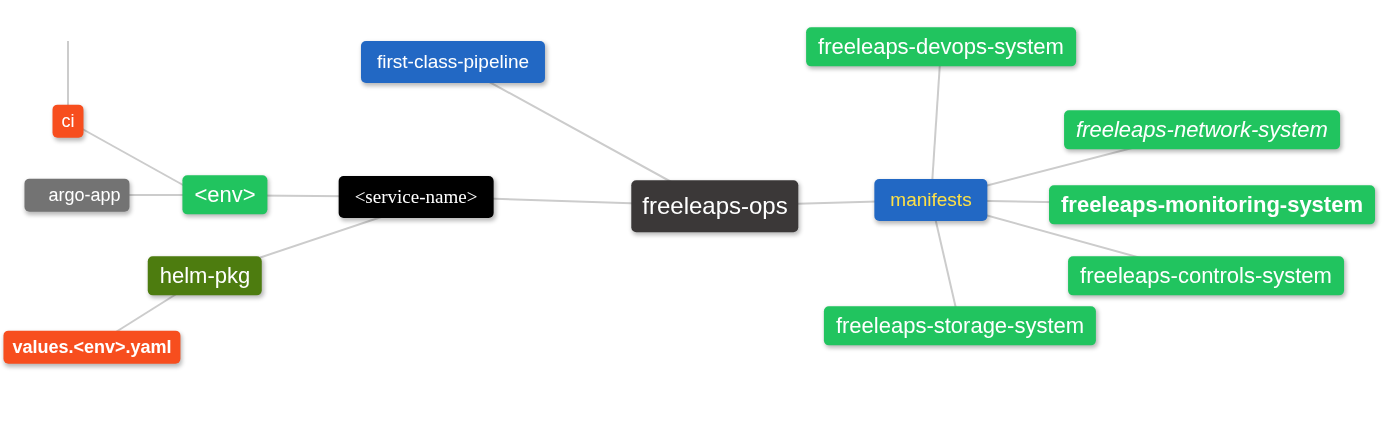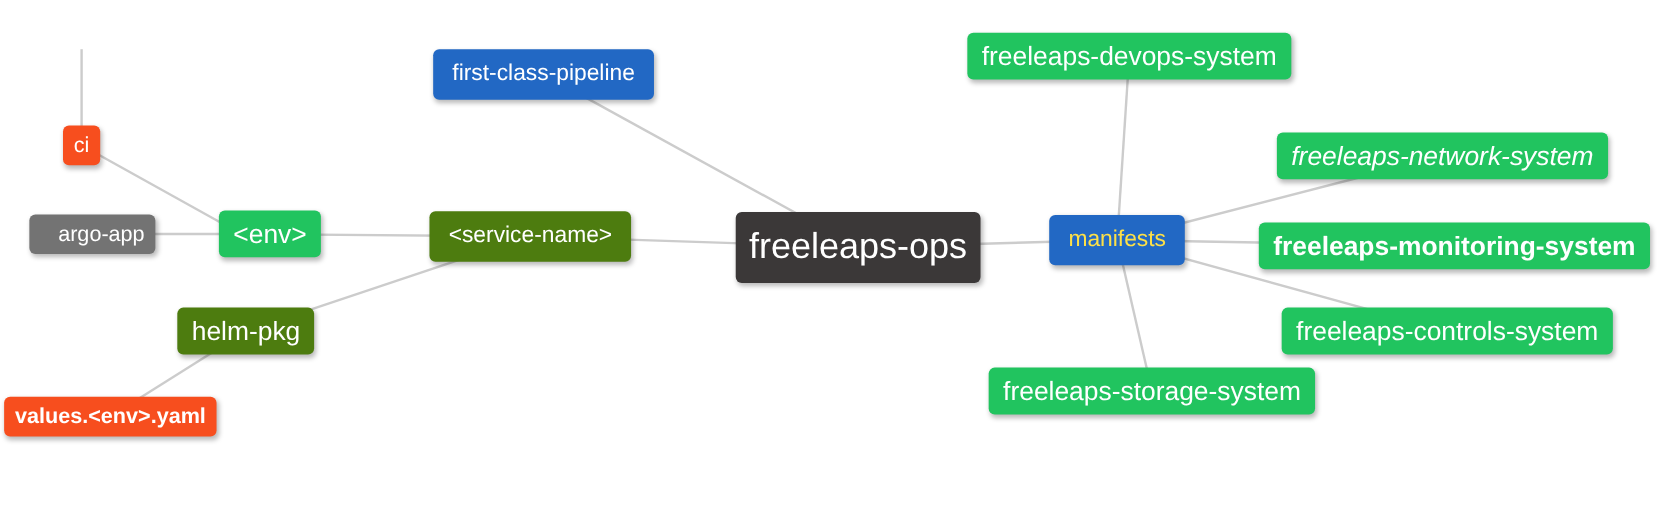--- a/index.html
+++ b/index.html
@@ -15,21 +15,21 @@
     position:absolute;
     transform:translate(-50%,-50%);
     color:#ffffff;
     white-space:nowrap;
     border-radius:5px;
     line-height:1.15;
     box-shadow:1.5px 2.5px 4px rgba(0,0,0,0.28);
     text-align:center;
     cursor:default;
   }
-  .level-root{font-size:30px;padding:12px 11px;}
+  .level-root{font-size:24px;padding:12px 11px;}
   .level-l1{font-size:19px;padding:10px 16px;}
   .level-l2{font-size:22px;padding:7px 12px;}
   .level-l3{font-size:18px;padding:6px 9px;text-align:center;}
   .level-l4{font-size:14px;padding:6px 12px;}
 </style>
 </head>
 <body>
 
 <div class="canvas">
   <svg class="edges" xmlns="http://www.w3.org/2000/svg" width="1390" height="421">
@@ -44,21 +44,21 @@
       <line x1="715" y1="206" x2="931" y2="200" stroke="#CCCCCC" stroke-width="2"></line>
       <line x1="931" y1="200" x2="941" y2="47" stroke="#CCCCCC" stroke-width="2"></line>
       <line x1="931" y1="200" x2="1202" y2="130" stroke="#CCCCCC" stroke-width="2"></line>
       <line x1="931" y1="200" x2="1212" y2="205" stroke="#CCCCCC" stroke-width="2"></line>
       <line x1="931" y1="200" x2="1206" y2="276" stroke="#CCCCCC" stroke-width="2"></line>
       <line x1="931" y1="200" x2="960" y2="326" stroke="#CCCCCC" stroke-width="2"></line>
     </svg>
 
 <div class="node level-root" style="left: 715px; top: 206px; background: rgb(59, 56, 56); color: rgb(255, 255, 255);">freeleaps-ops</div>
     <div class="node level-l1" style="left: 453px; top: 62px; background: rgb(34, 104, 196); color: rgb(255, 255, 255);">first-class-pipeline</div>
-    <div class="node level-l1" style="left: 442px; top: 197px; background: #4d7c0f; color: rgb(255, 255, 255);">&lt;service-name&gt;</div>
+    <div class="node level-l1" style="left: 416px; top: 197px; background: #000000; color: rgb(255, 255, 255); font-family: Liberation Serif, serif;">&lt;service-name&gt;</div>
     <div class="node level-l1" style="left: 931px; top: 200px; background: rgb(34, 104, 196); color: #fde047;">manifests</div>
     <div class="node level-l2" style="left: 201px; top: 195px; background: rgb(33, 196, 95); color: rgb(255, 255, 255); margin-left: 24px;">&lt;env&gt;</div>
     <div class="node level-l2" style="left: 205px; top: 276px; background: #4d7c0f; color: rgb(255, 255, 255);">helm-pkg</div>
     <div class="node level-l2" style="left: 941px; top: 47px; background: rgb(33, 196, 95); color: rgb(255, 255, 255);">freeleaps-devops-system</div>
     <div class="node level-l2" style="left: 1202px; top: 130px; background: rgb(33, 196, 95); color: rgb(255, 255, 255); font-style: italic;">freeleaps-network-system</div>
     <div class="node level-l2" style="left: 1212px; top: 205px; background: rgb(33, 196, 95); color: rgb(255, 255, 255); font-weight: bold;">freeleaps-monitoring-system</div>
     <div class="node level-l2" style="left: 1206px; top: 276px; background: rgb(33, 196, 95); color: rgb(255, 255, 255);">freeleaps-controls-system</div>
     <div class="node level-l2" style="left: 960px; top: 326px; background: rgb(33, 196, 95); color: rgb(255, 255, 255);">freeleaps-storage-system</div>
     <div class="node level-l3" style="left: 68px; top: 121px; background: rgb(247, 78, 30); color: rgb(255, 255, 255);">ci</div>
     <div class="node level-l3" style="left: 77px; top: 195px; background: #737373; color: rgb(255, 255, 255); padding-left: 24px;">argo-app</div>

